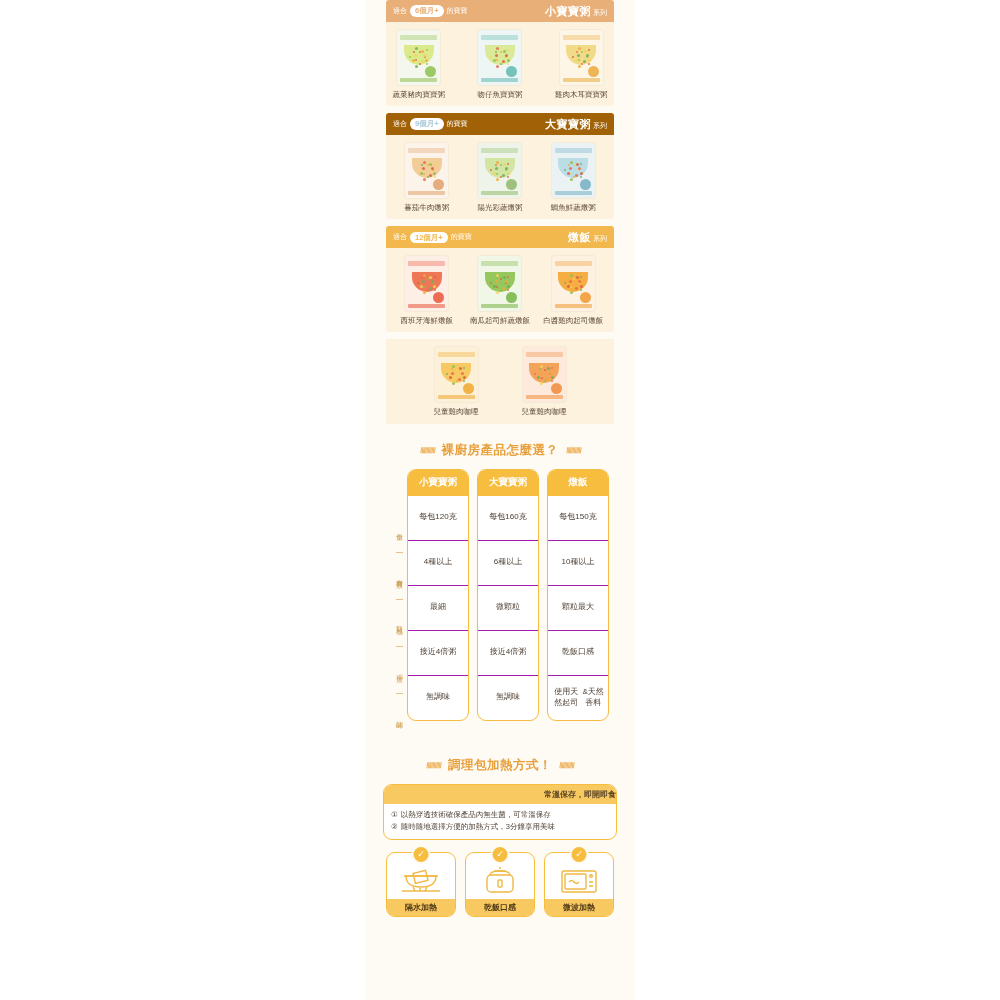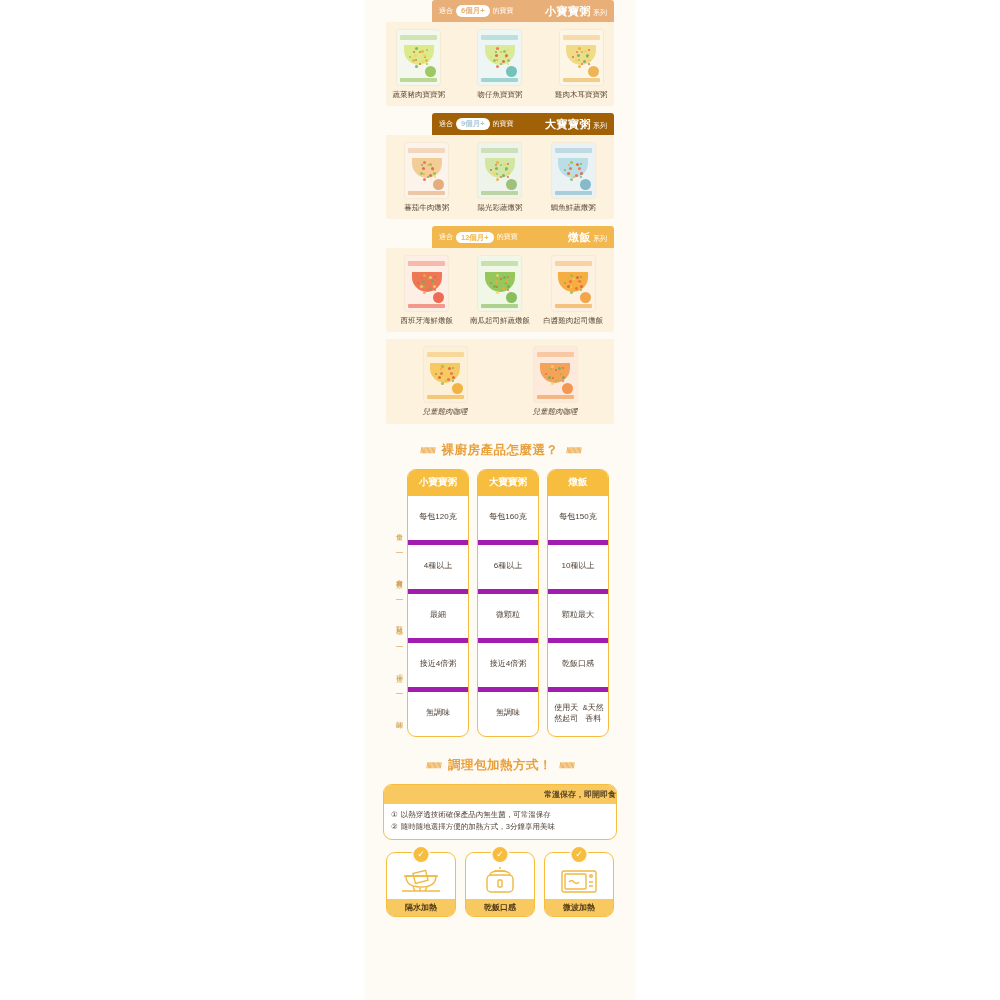--- a/index.html
+++ b/index.html
@@ -22,21 +22,20 @@
     padding:12px 0 10px;
   }
 
   
   .series{ margin:0 21px 7px; }
   .series-head{
     display:flex;align-items:center;justify-content:space-between;
     height:22px;padding:0 7px;
     border-radius:3px 3px 0 0;
     color:#ffffff;
-    margin-left:46px;
   }
   .sh-left{display:flex;align-items:center;gap:3px;font-size:7px;}
   .sh-pill{
     background:#ffffff;border-radius:8px;padding:1px 5px;
     font-size:7.5px;font-weight:bold;line-height:1.25;
   }
   .sh-right{font-size:7px;display:flex;align-items:baseline;gap:2px;}
   .sh-right b{font-size:11px;font-weight:bold;letter-spacing:.5px;}
 
   .series-body{
@@ -99,21 +98,21 @@
   }
   .cmp-col-head{
     background:#f7bd3f;color:#fff;font-size:9.5px;font-weight:bold;
     text-align:center;padding:6px 0 7px;
   }
   .cmp-cell{
     font-size:8px;color:#4f4135;text-align:center;
     height:44px;display:flex;align-items:center;justify-content:center;
     line-height:1.35;padding:0 3px;
   }
-  .cmp-cell + .cmp-cell{border-top:5px solid #a21caf;text-align:center;}
+  .cmp-cell + .cmp-cell{border-top:1px solid #a21caf;text-align:center;}
 
   
   .notice{
     margin:8px 18px 0;border:1.6px solid #f7bd3f;border-radius:9px;background:#fff;
     overflow:hidden;
   }
   .notice-head{
     background:#f9c961;color:#5a4526;font-size:8px;font-weight:bold;
     text-align:right;padding:4px 0;
   }
@@ -410,21 +409,21 @@
               <span class="dot" style="left:28.4px;top:19.4px;width:2px;height:2px;background:#6fae5a;opacity:.85"></span>
               <span class="dot" style="left:26.1px;top:24.2px;width:3px;height:3px;background:#e8694a;opacity:.85"></span>
               <span class="badge" style="background:#f0992e;opacity:.85"></span>
               <span class="footbar" style="background:#f0992e"></span>
             </div>
             <div class="prod-name">白醬雞肉起司燉飯</div>
           </div>
         </div>
       </div>
       <div class="series">
-        <div class="series-body" style="background: rgb(253, 242, 221);  font-style: italic;">
+        <div class="series-body" style="background: rgb(253, 242, 221); justify-content: center;">
           <div class="prod" style="width: 40%;">
             <div class="pack" style="background:#fdf0d8">
               <span class="brandbar" style="background:#efa82c;opacity:.35"></span>
               <span class="bowl" style="background:#f5c455;opacity:.9"></span>
               <span class="dot" style="left:26.5px;top:26.0px;width:2px;height:2px;background:#f2d45c;opacity:.85"></span>
               <span class="dot" style="left:28.3px;top:28.7px;width:3px;height:3px;background:#d8603c;opacity:.85"></span>
               <span class="dot" style="left:28.4px;top:32.6px;width:2px;height:2px;background:#6fae5a;opacity:.85"></span>
               <span class="dot" style="left:23.4px;top:30.4px;width:3px;height:3px;background:#e8694a;opacity:.85"></span>
               <span class="dot" style="left:21.5px;top:33.0px;width:2px;height:2px;background:#f0a93a;opacity:.85"></span>
               <span class="dot" style="left:17.7px;top:34.6px;width:3px;height:3px;background:#8dbf4e;opacity:.85"></span>

